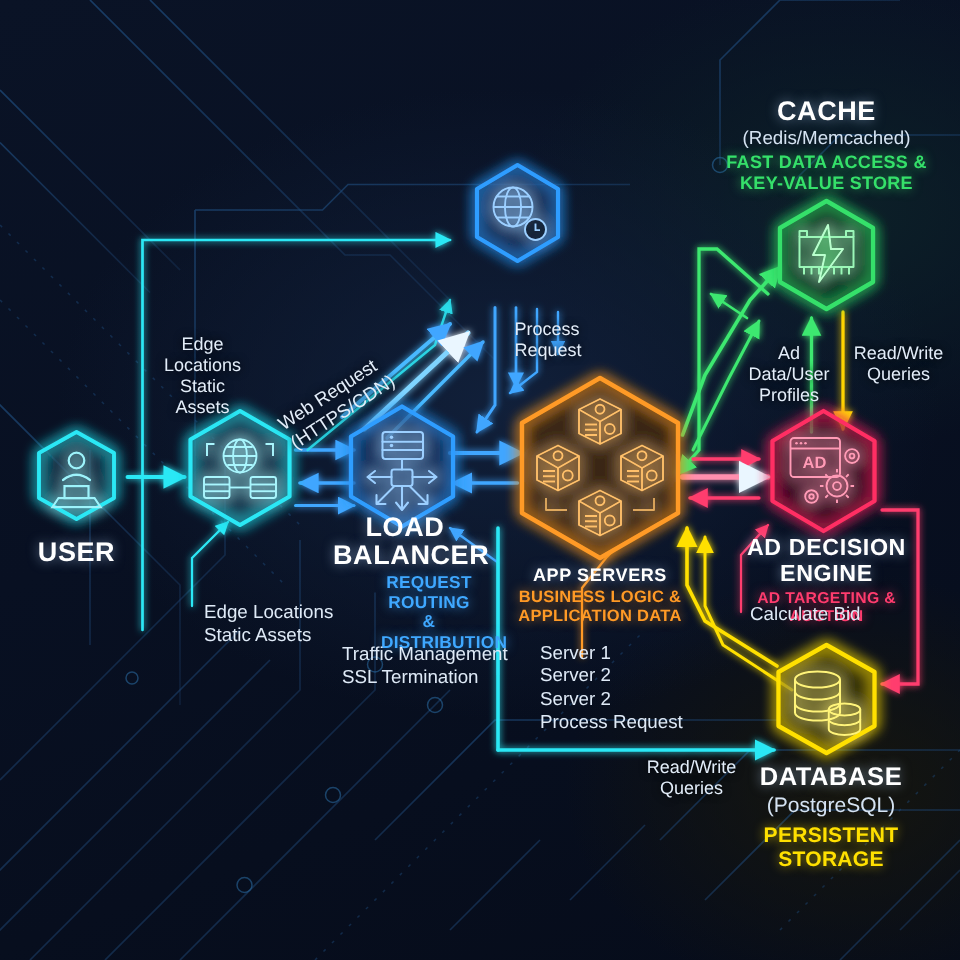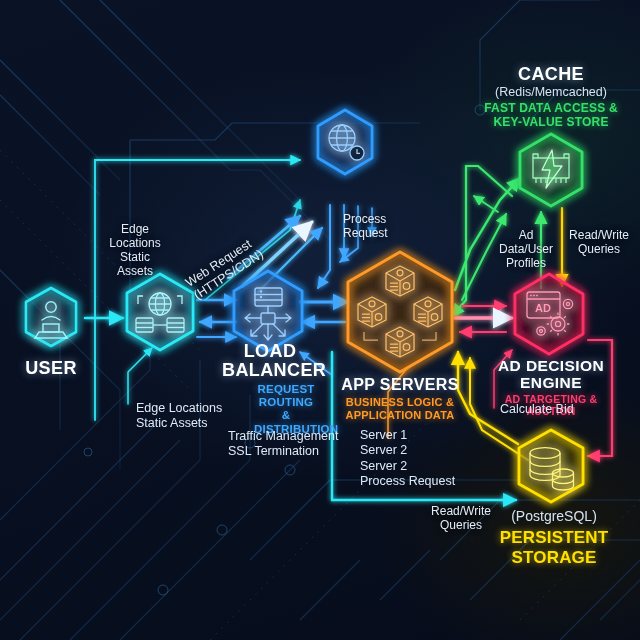--- a/index.html
+++ b/index.html
@@ -328,21 +328,21 @@
         <div>REQUEST ROUTING</div>
           <div>&amp; DISTRIBUTION</div>
       </div>
     </div>
     <div class="lbl bullets" style="left:228px;top:429px;font-size:12.5px;">
       <div>Traffic Management</div>
       <div>SSL Termination</div>
     </div>
 
     <div class="lbl" style="left:340px;top:376px;width:120px;">
-      <div class="title" style="font-size:16px;">APP SERVERS</div>
+      <div class="title" style="font-size:12px;">APP SERVERS</div>
       <div class="sub" style="font-size:11px;color:#ff9a26;text-shadow:0 0 7px rgba(255,154,38,.65);margin-top:2px;line-height:1.16;">
         <div>BUSINESS LOGIC &amp;</div>
           <div>APPLICATION DATA</div>
       </div>
     </div>
     <div class="lbl bullets" style="left:360px;top:428px;font-size:12.5px;">
       <div>Server 1</div>
       <div>Server 2</div>
       <div>Server 2</div>
       <div>Process Request</div>
@@ -362,22 +362,23 @@
         <div>AD DECISION</div>
           <div>ENGINE</div>
       </div>
       <div class="sub" style="font-size:10.5px;color:#ff3c6e;text-shadow:0 0 7px rgba(255,60,110,.7);margin-top:2px;">AD TARGETING &amp; AUCTION</div>
     </div>
     <div class="lbl bullets" style="left:500px;top:402px;font-size:12.5px;">
       <div>Calculate Bid</div>
     </div>
 
     <div class="lbl" style="left:489px;top:508px;width:130px;">
+      <div class="title" style="font-size:17px;">DATABASE</div>
       <div class="paren" style="font-size:14px;line-height:1.22;">(PostgreSQL)</div>
-      <div class="sub" style="font-size:17px;color:#ffe000;text-shadow:0 0 7px rgba(255,224,0,.65);margin-top:3px;line-height:1.16;">
+      <div class="sub" style="font-size:14px;color:#ffe000;text-shadow:0 0 7px rgba(255,224,0,.65);margin-top:3px;line-height:1.16;">
         <div>PERSISTENT</div>
           <div>STORAGE</div>
       </div>
     </div>
 
     <div class="lbl flow" style="left:104px;top:222px;width:62px;font-size:12px;">
       <div>Edge</div>
         <div>Locations</div>
         <div>Static</div>
         <div>Assets</div>

